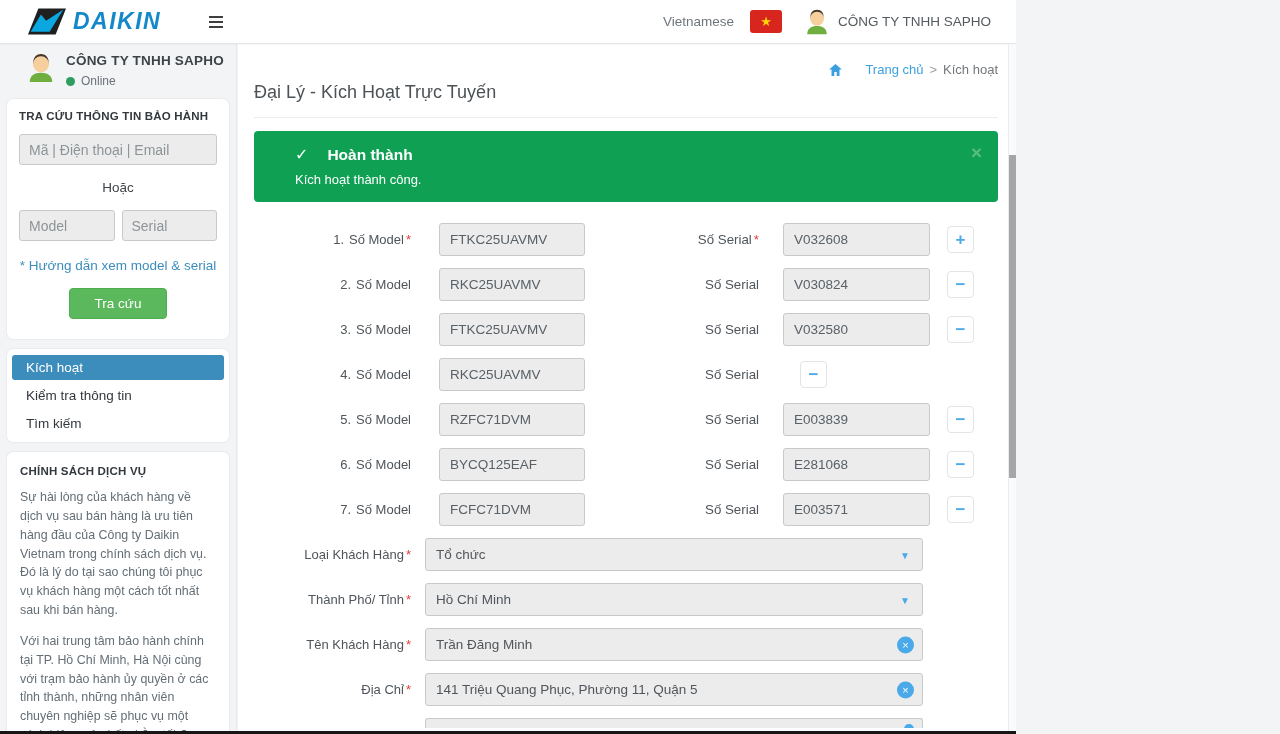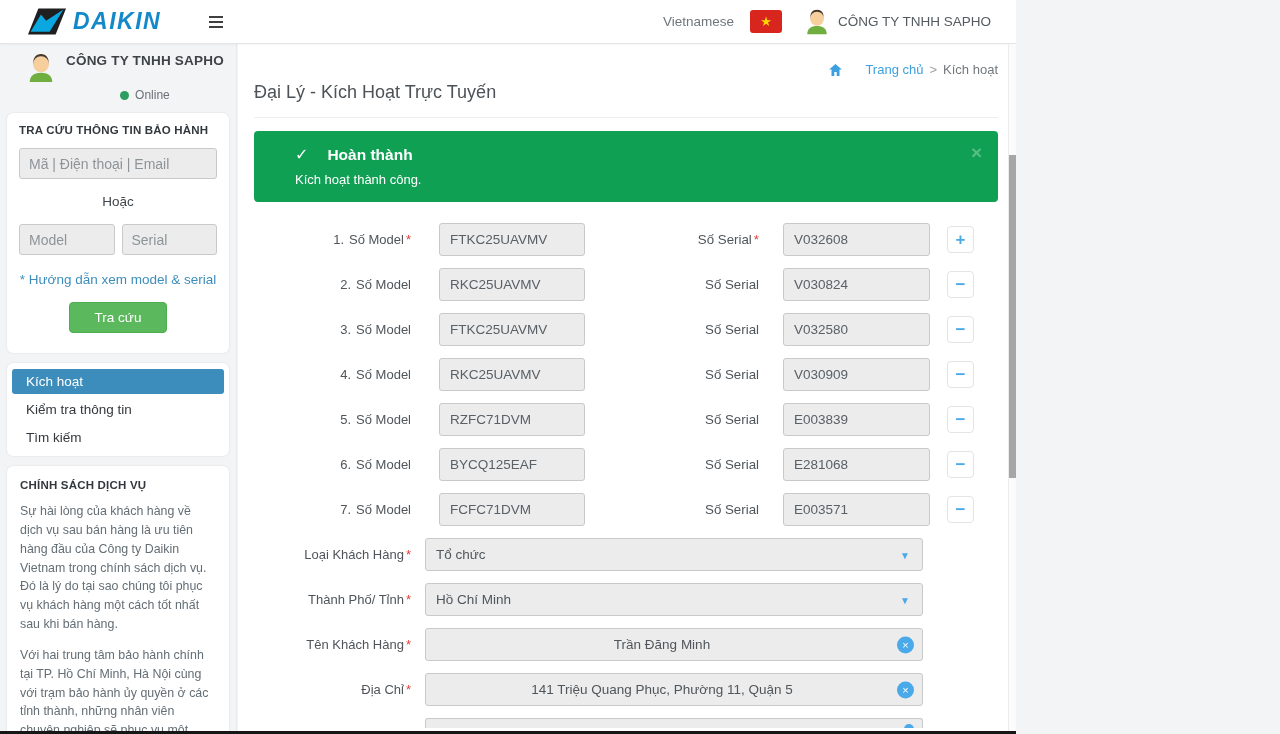--- a/index.html
+++ b/index.html
@@ -20,21 +20,21 @@
   .flag { width:32px; height:23px; background:#d8251d; border-radius:3px; display:flex;
           align-items:center; justify-content:center; color:#ffd600; font-size:13px; margin-right:22px; }
   .header-avatar { margin-right:8px; display:flex; align-items:center; }
   .header-user { font-size:13.5px; color:#545b60; margin-right:25px; }
 
   
   .sidebar { position:absolute; top:44px; left:0; width:237px; bottom:0; background:#f3f4f6;
              border-right:1px solid #e7e9eb; overflow:hidden; }
   .user-panel { display:flex; align-items:flex-start; gap:10px; padding:9px 8px 7px 26px; }
   .user-name { font-size:13.5px; font-weight:bold; color:#3e4347; letter-spacing:.2px; }
-  .user-status { display:flex; align-items:center; gap:6px; margin-top:20px;justify-content:center; }
+  .user-status { display:flex; align-items:center; gap:6px; margin-top:6px; }
   .status-dot { width:9px; height:9px; border-radius:50%; background:#2d9e5f; }
   .status-text { font-size:12px; color:#6b7177; }
   .card { background:#fff; border-radius:6px; margin:4px 7px 10px; box-shadow:0 0 2px rgba(0,0,0,.12); }
   .search-card { padding:11px 12px 17px; }
   .card-title { font-size:11.5px; font-weight:bold; color:#33383d; letter-spacing:.2px; margin-bottom:12px; }
   .s-input { width:100%; height:31px; background:#ececec; border:1px solid #c9c9c9; border-radius:3px;
              padding:0 9px; font-size:14px; color:#555; font-family:inherit; }
   .s-input::placeholder { color:#8d9498; opacity:1; }
   .or-text { text-align:center; font-size:13.5px; color:#3f454a; margin:15px 0; }
   .ms-row { display:flex; gap:7px; }
@@ -82,21 +82,21 @@
   .serial-inp { width:147px; }
   .row-btn { width:27px; height:27px; margin-left:17px; background:#fff; border:1px solid #e2e4e6;
              border-radius:4px; color:#4aa9e8; font-size:17px; font-weight:bold; line-height:23px;
              text-align:center; cursor:pointer; padding:0; font-family:inherit; }
 
   .field-ctl { position:relative; margin-left:14px; width:498px; height:33px; background:#ececec;
                border:1px solid #c9c9c9; border-radius:3px; display:flex; align-items:center;
                padding:0 30px 0 10px; font-size:13.5px; color:#50565b; cursor:pointer; }
   .caret { position:absolute; right:12px; top:50%; transform:translateY(-50%); color:#4aa9e8; font-size:10px; }
   .ctl-input { position:absolute; inset:0; width:100%; height:100%; background:transparent; border:none;
-               padding:0 34px 0 10px; font-size:13.5px; color:#50565b; font-family:inherit;text-align:center; }
+               padding:0 34px 0 10px; font-size:13.5px; color:#50565b; font-family:inherit; }
   .clear-btn { position:absolute; right:8px; top:50%; transform:translateY(-50%); width:17px; height:17px;
                border-radius:50%; background:#4aa9e8; color:#fff; font-size:11px; line-height:17px;
                text-align:center; border:none; cursor:pointer; padding:0; }
   .partial-bar { position:relative; margin-left:171px; width:498px; height:10px; background:#ececec;
                  border:1px solid #c9c9c9; border-bottom:none; border-radius:3px 3px 0 0; overflow:hidden; }
   .partial-dot { position:absolute; right:8px; top:5px; width:10px; height:10px; border-radius:50%;
                  background:#4aa9e8; }
 
   
   .scroll-track { position:absolute; top:44px; right:0; width:8px; bottom:0; background:#fbfbfb;
@@ -240,21 +240,20 @@
       <button class="row-btn">−</button>
     </div>
           <div class="ms-form-row">
       <div class="row-lbl">
         <span class="row-no">4.</span><span>Số Model</span>
       </div>
       <input class="inp model-inp" value="RKC25UAVMV" style="">
       <div class="serial-lbl">
         <span>Số Serial</span>
       </div>
-      <input class="inp serial-inp" value="V030909" style="">
       <button class="row-btn">−</button>
     </div>
           <div class="ms-form-row">
       <div class="row-lbl">
         <span class="row-no">5.</span><span>Số Model</span>
       </div>
       <input class="inp model-inp" value="RZFC71DVM" style="">
       <div class="serial-lbl">
         <span>Số Serial</span>
       </div>

